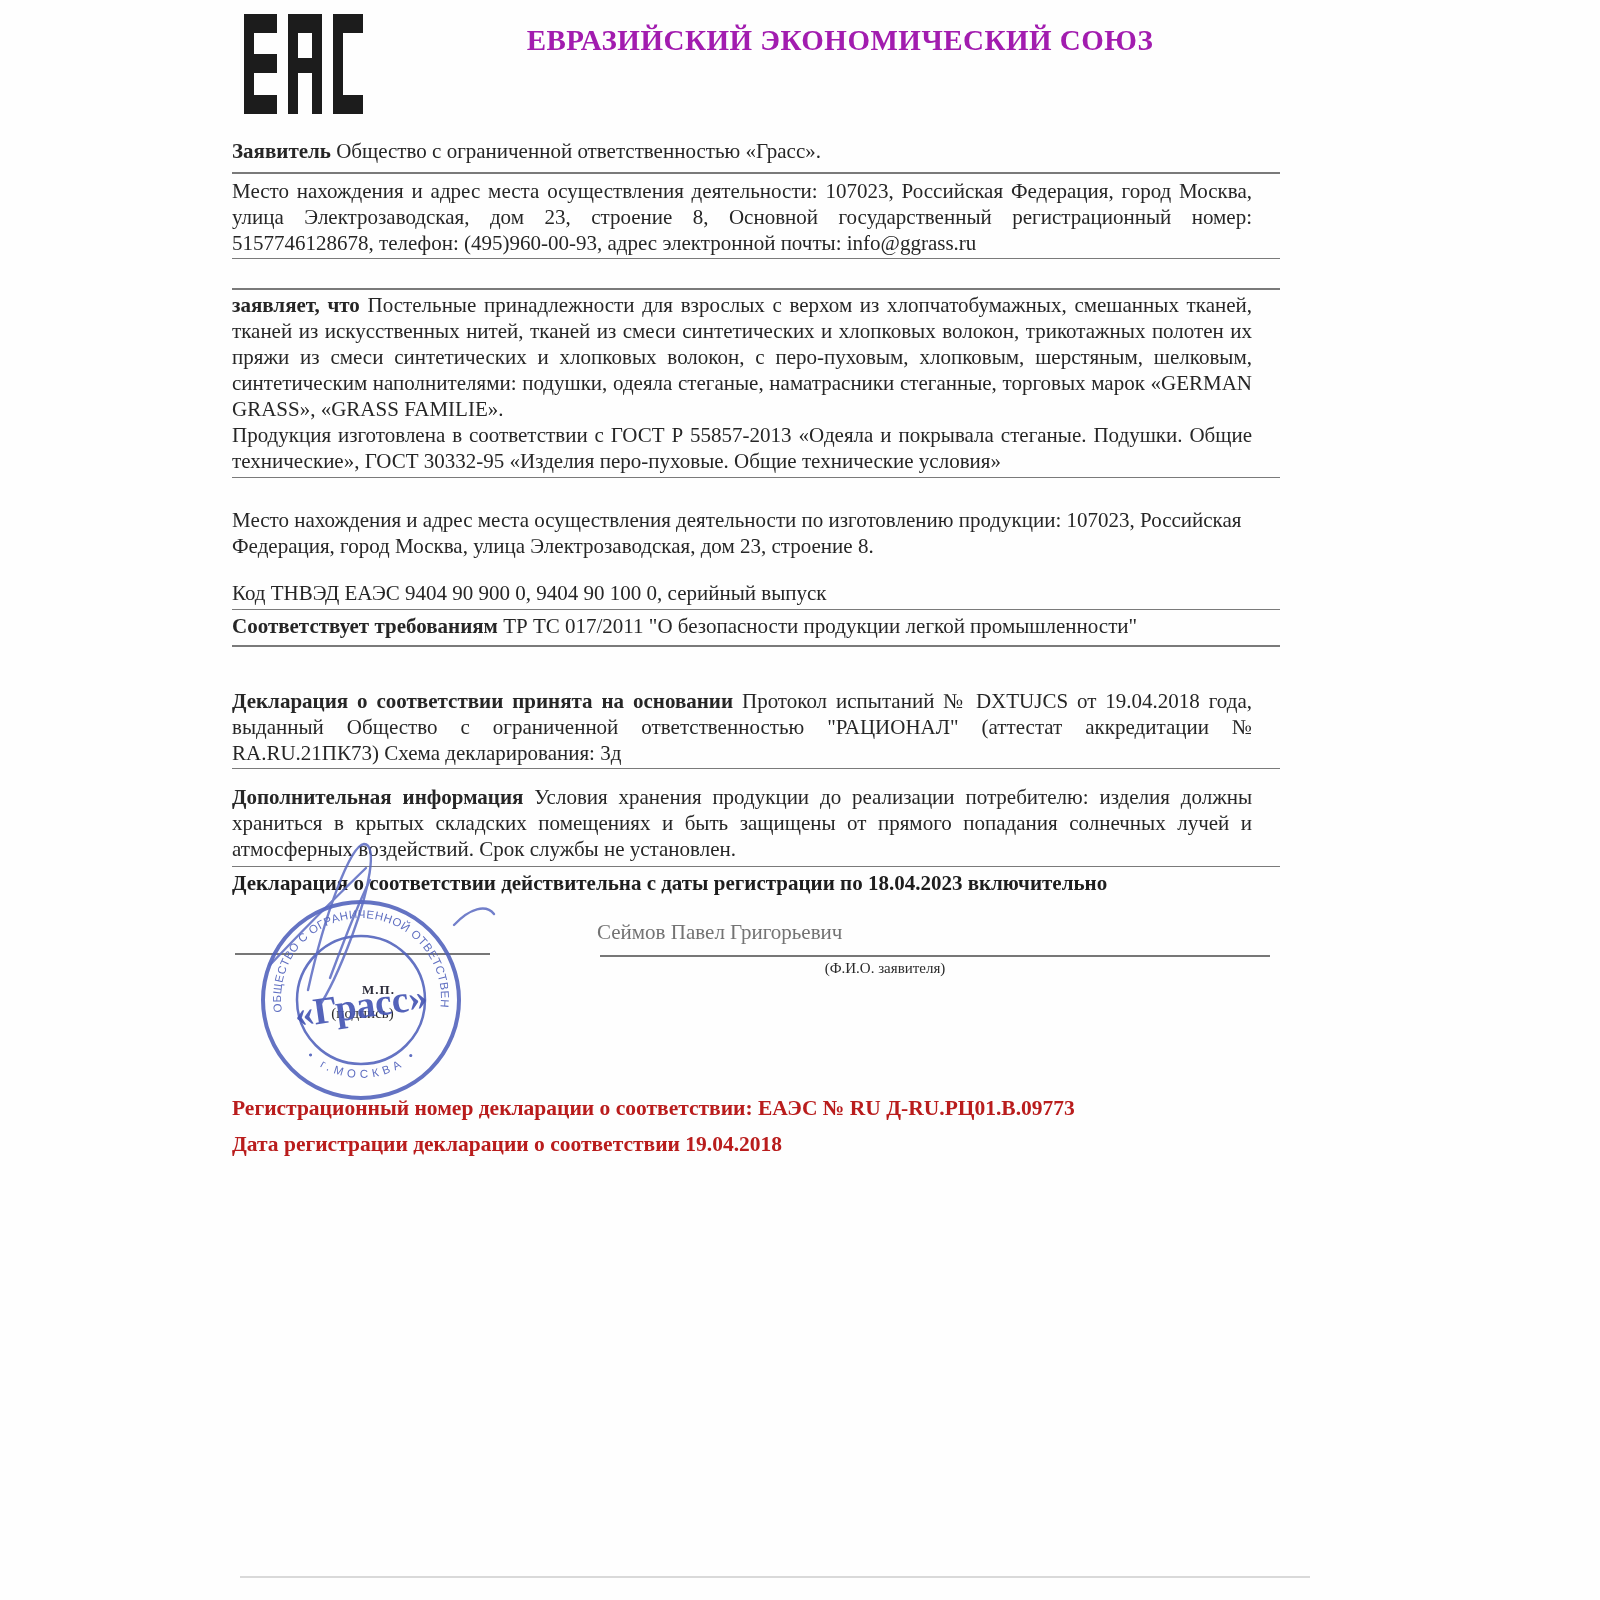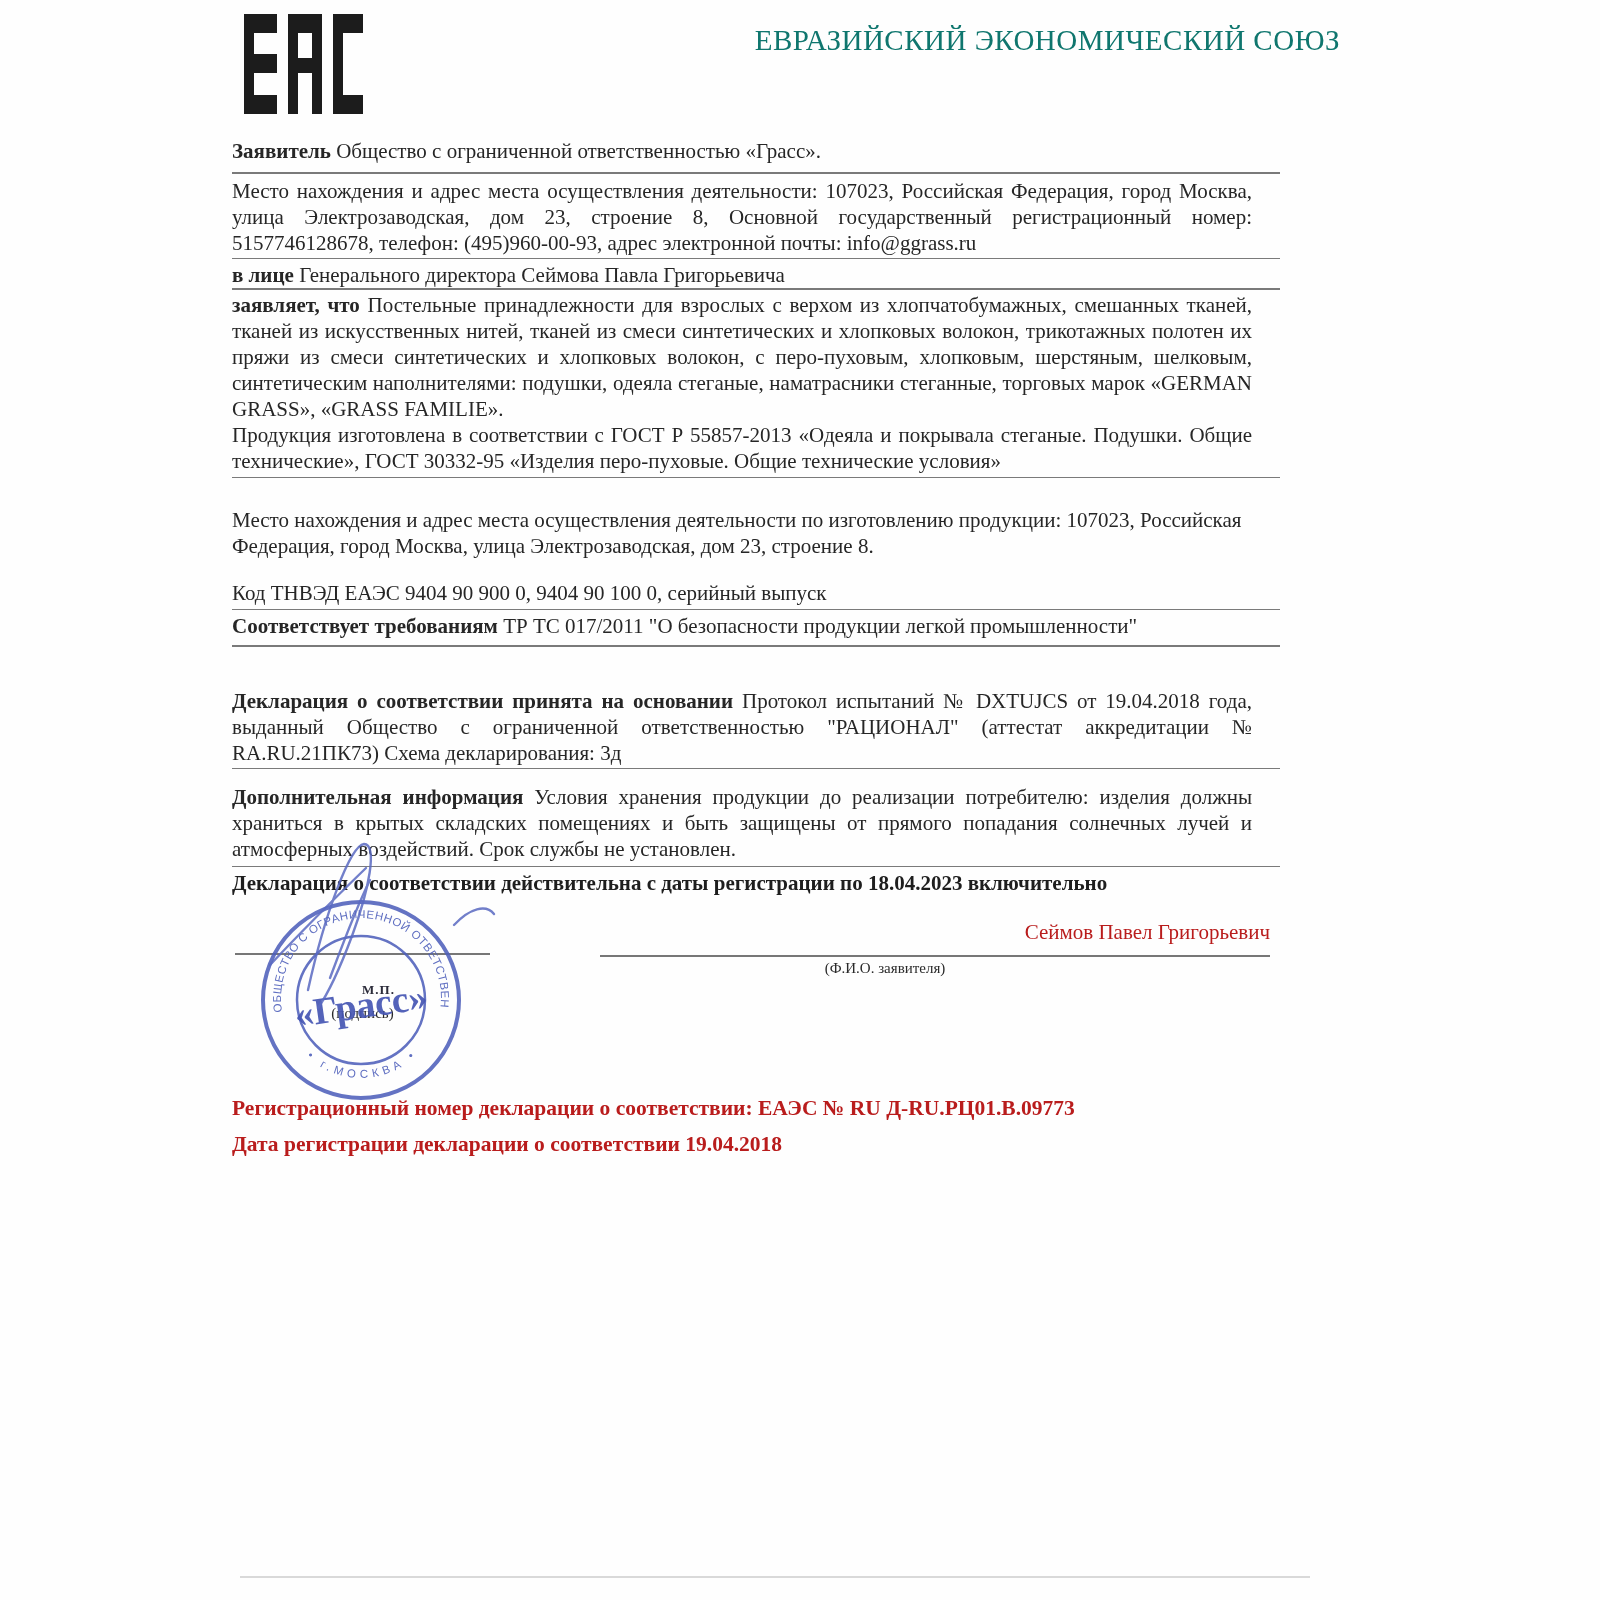--- a/index.html
+++ b/index.html
@@ -3,30 +3,30 @@
 <meta charset="utf-8">
 <style>
   * { margin:0; padding:0; box-sizing:border-box; }
   html,body { background:#ffffff; }
   .page {
     position:relative; width:1600px; height:1600px; background:#fefefe;
     font-family:"Liberation Serif", serif; color:#262626; overflow:hidden;
   }
   .abs { position:absolute; }
   .title-wrap { left:340px; top:22px; width:1000px; text-align:center; }
-  .title-line { font-size:29px; font-weight:normal; line-height:37px; color:#0f766e; letter-spacing:0.5px;text-align:right; }
+  .title-line { font-size:29px; font-weight:bold; line-height:37px; color:#a21caf; letter-spacing:0.5px; }
   .logo-wrap { left:244px; top:14px; width:120px; height:102px; }
   .para { left:232px; width:1020px; font-size:21px; line-height:26px; text-align:justify; }
   .para.nojust { text-align:left; }
   .b { font-weight:bold; }
   .rule { left:232px; width:1048px; height:2px; background:#4d4d4d; opacity:0.75; }
   .rule.thin { height:1px; }
   .sig-line { height:2px; background:#555; opacity:0.8; }
   .caption { font-size:15px; color:#2a2a2a; text-align:center; }
-  .sig-name { font-size:21px; color:#b91c1c; text-align:right; }
+  .sig-name { font-size:21px; color:#737373; text-align:left; }
   .bold-line { font-weight:bold; color:#1e1e1e; }
   .footer-line { left:232px; width:1048px; font-size:21.5px; font-weight:bold; color:#b91c1c; }
   .mp-label { left:362px; top:982px; font-size:13px; font-weight:bold; color:#2c2c3a; letter-spacing:1px;font-family:Liberation Serif, serif; }
   .stamp-wrap { left:230px; top:828px; width:300px; height:292px; }
   .bottom-edge { left:240px; top:1576px; width:1070px; height:2px; background:#d9d9d9; }
 </style>
 </head>
 <body>
 
 <div class="page">
@@ -57,21 +57,20 @@
   </div>
 
   <p class="abs para nojust" style="top:138px;"><span class="b">Заявитель</span> <span>Общество с ограниченной ответственностью «Грасс».</span></p>
 
   <div class="abs rule" style="top:172px;"></div>
 
   <p class="abs para" style="top:178px;">Место нахождения и адрес места осуществления деятельности: 107023, Российская Федерация, город Москва, улица Электрозаводская, дом 23, строение 8, Основной государственный регистрационный номер: 5157746128678, телефон: (495)960-00-93, адрес электронной почты: info@ggrass.ru</p>
 
   <div class="abs rule thin" style="top:258px;"></div>
 
-  <p class="abs para nojust" style="top:262px;"><span class="b">в лице</span> <span>Генерального директора Сеймова Павла Григорьевича</span></p>
 
   <div class="abs rule" style="top:288px;"></div>
 
   <p class="abs para" style="top:292px;"><span class="b">заявляет, что</span> <span>Постельные принадлежности для взрослых с верхом из хлопчатобумажных, смешанных тканей, тканей из искусственных нитей, тканей из смеси синтетических и хлопковых волокон, трикотажных полотен их пряжи из смеси синтетических и хлопковых волокон, с перо-пуховым, хлопковым, шерстяным, шелковым, синтетическим наполнителями: подушки, одеяла стеганые, наматрасники стеганные, торговых марок «GERMAN GRASS», «GRASS FAMILIE».</span></p>
 
   <p class="abs para" style="top:422px;">Продукция изготовлена в соответствии с ГОСТ Р 55857-2013 «Одеяла и покрывала стеганые. Подушки. Общие технические», ГОСТ 30332-95 «Изделия перо-пуховые. Общие технические условия»</p>
 
   <div class="abs rule thin" style="top:477px;"></div>
 
 

